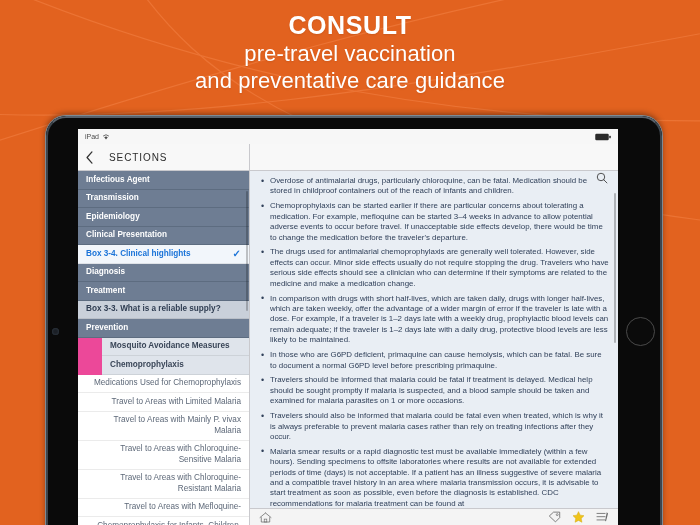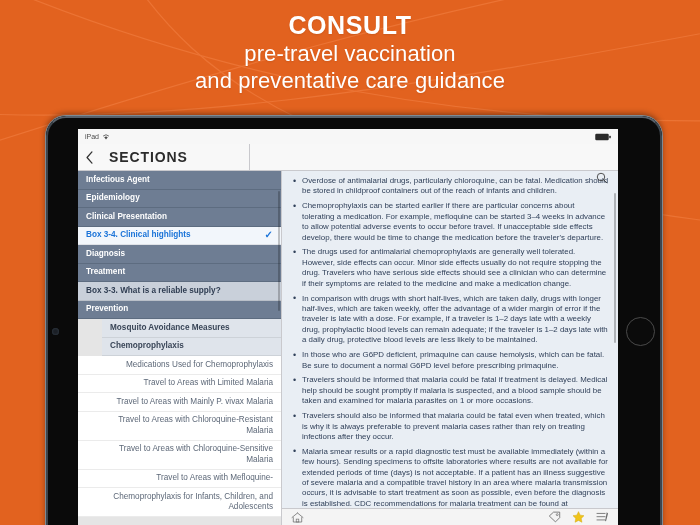--- a/index.html
+++ b/index.html
@@ -79,39 +79,39 @@
   #battery-icon { display: block; }
 
   
   #nav-bar { height: 27px; background: #f8f8f8; display: flex; border-bottom: 1px solid #c9c9cd; }
   #nav-left {
     width: 172px; display: flex; align-items: center;
     border-right: 1px solid #c9c9cd; padding-left: 8px; gap: 16px;
   }
   #back-chevron-icon { cursor: pointer; }
   #sections-title {
-    font-size: 14px; font-weight: bold; color: #2b2b2b; letter-spacing: .9px;
+    font-size: 10px; font-weight: normal; color: #2b2b2b; letter-spacing: .9px;
   }
   #nav-right {
     flex: 1; display: flex; align-items: center; position: relative;
     padding: 0 10px;
     margin-top: 34px;
   }
   #doc-title {
     position: absolute; left: 0; right: 0; text-align: center;
     font-size: 10px; color: #2b2b2b;
   }
   #search-icon { margin-left: auto; z-index: 2; cursor: pointer; }
 
   
   #screen-body { display: flex; height: 354px; }
 
   
   #sidebar {
-    width: 204px; background: #e5e5e5;
+    width: 172px; background: #ec4899;
     border-right: 1px solid #c9c9cd;
     overflow: hidden; position: relative;
   }
   .side-row {
     padding: 3.5px 8px; font-size: 8.2px; line-height: 10.5px;
     border-bottom: 1px solid rgba(0,0,0,.08);
     display: flex; align-items: center; justify-content: space-between;
     gap: 4px; cursor: pointer;
   }
   .side-row.lvl-header {
@@ -238,20 +238,23 @@
   </div>
 
   <div id="screen-body">
 
     <div id="sidebar">
       <div id="sidebar-list">
           <div class="side-row lvl-header">
             <span class="row-label">Infectious Agent</span>
           </div>
           <div class="side-row lvl-header">
+            <span class="row-label">Transmission</span>
+          </div>
+          <div class="side-row lvl-header">
             <span class="row-label">Epidemiology</span>
           </div>
           <div class="side-row lvl-header">
             <span class="row-label">Clinical Presentation</span>
           </div>
           <div class="side-row lvl-box selected">
             <span class="row-label">Box 3-4. Clinical highlights</span>
             <span class="check-icon">✓</span>
           </div>
           <div class="side-row lvl-header">
@@ -275,24 +278,24 @@
           <div class="side-row lvl-leaf">
             <span class="row-label">Medications Used for Chemoprophylaxis</span>
           </div>
           <div class="side-row lvl-leaf">
             <span class="row-label">Travel to Areas with Limited Malaria</span>
           </div>
           <div class="side-row lvl-leaf">
             <span class="row-label">Travel to Areas with Mainly P. vivax Malaria</span>
           </div>
           <div class="side-row lvl-leaf">
+            <span class="row-label">Travel to Areas with Chloroquine-Sensitive Malaria</span>
+          </div>
+          <div class="side-row lvl-leaf">
             <span class="row-label">Travel to Areas with Chloroquine-Resistant Malaria</span>
-          </div>
-          <div class="side-row lvl-leaf">
-            <span class="row-label">Travel to Areas with Chloroquine-Sensitive Malaria</span>
           </div>
           <div class="side-row lvl-leaf">
             <span class="row-label">Travel to Areas with Mefloquine-</span>
           </div>
           <div class="side-row lvl-leaf">
             <span class="row-label">Chemoprophylaxis for Infants, Children, and Adolescents</span>
           </div>
         </div>
       <div id="sidebar-scrollbar"></div>
     </div>

